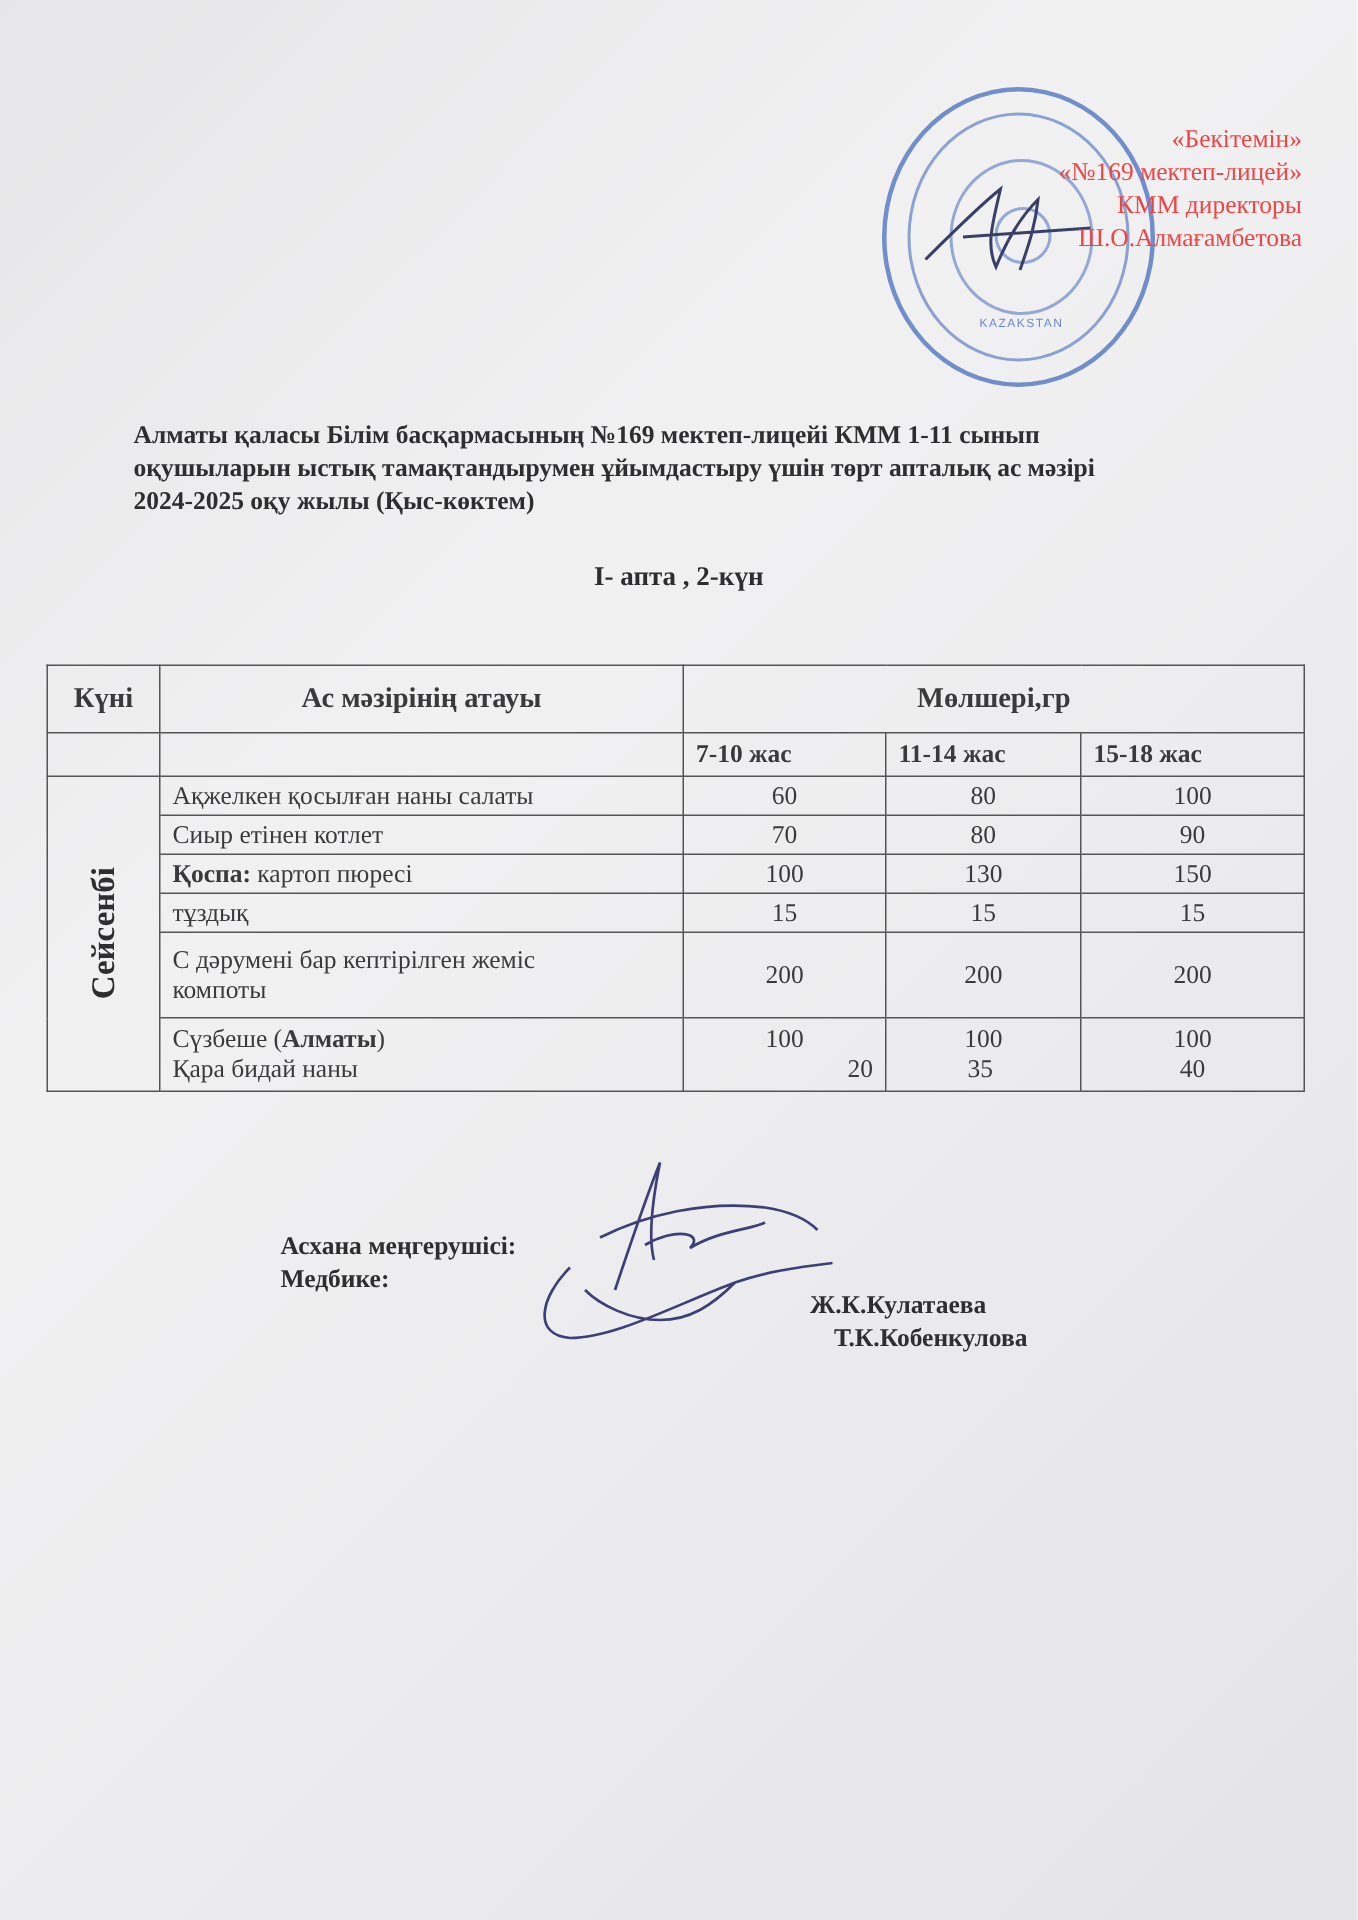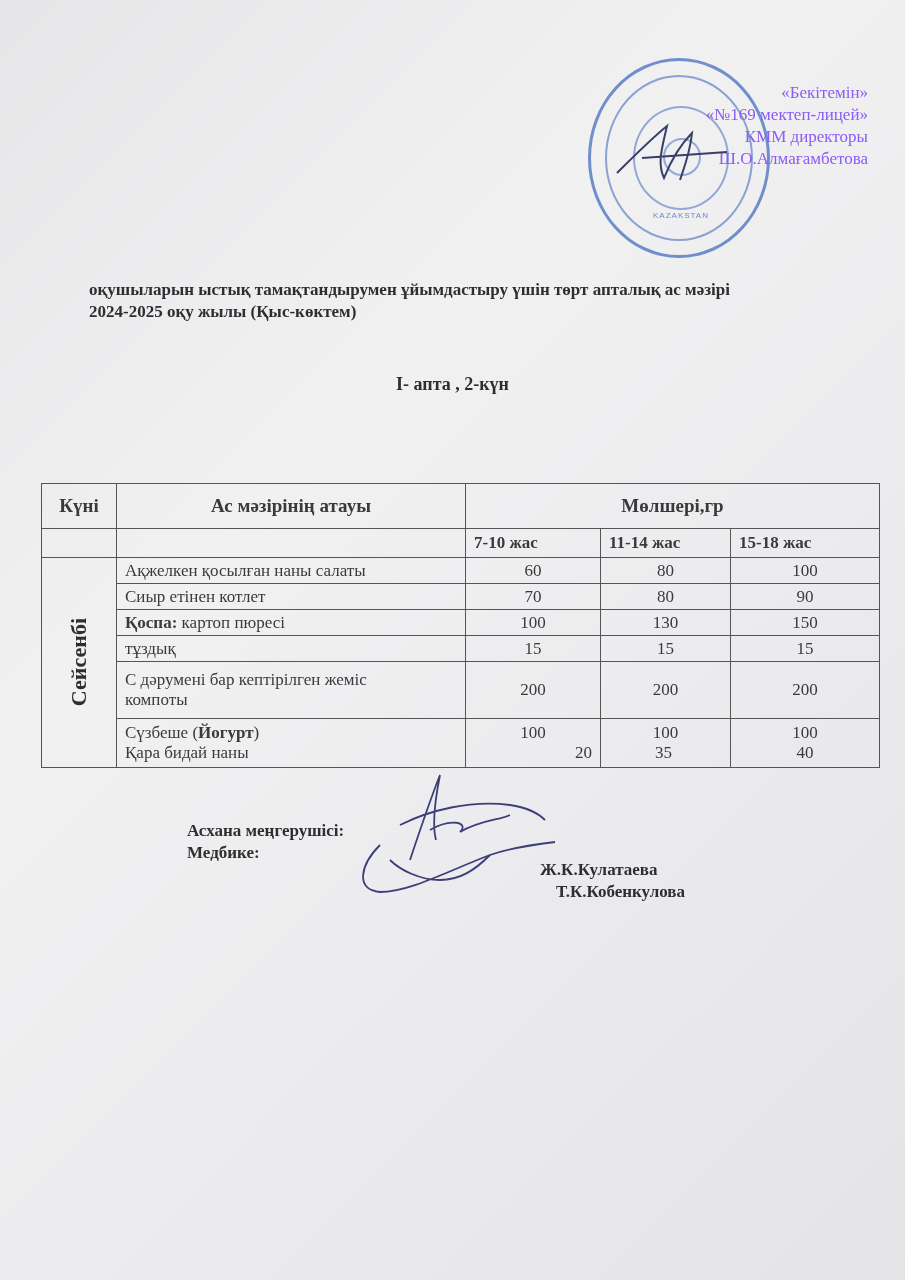--- a/index.html
+++ b/index.html
@@ -26,37 +26,36 @@
   .stamp .emblem::after {
     content: ""; position: absolute; left: 28px; top: 30px; width: 34px; height: 34px;
     border-radius: 50%; border: 2px solid rgba(70,110,190,0.55);
   }
   .stamp .kz {
     position: absolute; left: 62px; top: 150px; font-size: 8px; color: rgba(70,110,190,0.8);
     font-family: "Liberation Sans", sans-serif; letter-spacing: 1px;
   }
   .approval {
     position: absolute; right: 37px; top: 82px; text-align: right;
-    font-size: 17px; line-height: 22px; color: #8b5cf6; font-family: Liberation Serif, serif;
+    font-size: 17px; line-height: 22px; color: #ef4444; font-family: Liberation Serif, serif;
   }
   .approval div { white-space: nowrap; }
   .doc-title {
     position: absolute; left: 89px; top: 279px; width: 790px;
     font-weight: bold; font-size: 17px; line-height: 22px; color: #2e2e30;
   }
   .doc-title div { white-space: nowrap; }
   .subtitle {
     position: absolute; left: 0; width: 905px; top: 374px; text-align: center;
     font-weight: bold; font-size: 18px;
   }
   table.menu {
-    position: absolute; left: 41px; top: 443px; width: 838px;
+    position: absolute; left: 31px; top: 443px; width: 838px;
     border-collapse: collapse; table-layout: fixed;
     font-size: 17px;
-    margin-top: 40px;
   }
   table.menu td {
     border: 1.5px solid #555; padding: 0 8px; vertical-align: middle;
     line-height: 20px; color: #3a3a3c;
   }
   .h1 td { height: 44px; font-weight: bold; font-size: 19px; text-align: center; }
   .h2 td { height: 28px; font-weight: bold; }
   .r1 td { height: 25px; }
   .r2 td { height: 56px; }
   .r3 td { height: 48px; }
@@ -88,20 +87,21 @@
 </svg>
 
 <div class="approval">
   <div>«Бекітемін»</div>
   <div>«№169 мектеп-лицей»</div>
   <div>КММ директоры</div>
   <div>Ш.О.Алмағамбетова</div>
 </div>
 
 <div class="doc-title">
+  <div>Алматы қаласы  Білім басқармасының №169 мектеп-лицейі КММ 1-11 сынып</div>
   <div>оқушыларын  ыстық тамақтандырумен ұйымдастыру үшін  төрт апталық ас мәзірі</div>
   <div>2024-2025  оқу жылы  (Қыс-көктем)</div>
 </div>
 
 <div class="subtitle">І- апта , 2-күн</div>
 
 <table class="menu">
   <colgroup>
     <col style="width:75px">
       <col style="width:349px">
@@ -150,21 +150,21 @@
     <td class="num">15</td>
   </tr>
   <tr class="r2">
     <td style="padding-right:40px">С дәрумені бар кептірілген жеміс компоты</td>
     <td class="num">200</td>
     <td class="num">200</td>
     <td class="num">200</td>
   </tr>
   <tr class="r3">
     <td>
-      <div><span>Сүзбеше (</span><b>Йогурт</b><span>)</span></div>
+      <div><span>Сүзбеше (</span><b>Алматы</b><span>)</span></div>
       <div>Қара бидай наны</div>
     </td>
     <td class="num">
       <div>100</div>
       <div style="text-align:right;padding-left:26px">20</div>
     </td>
     <td class="num">
       <div>100</div>
       <div style="text-align:left;padding-left:46px">35</div>
     </td>

